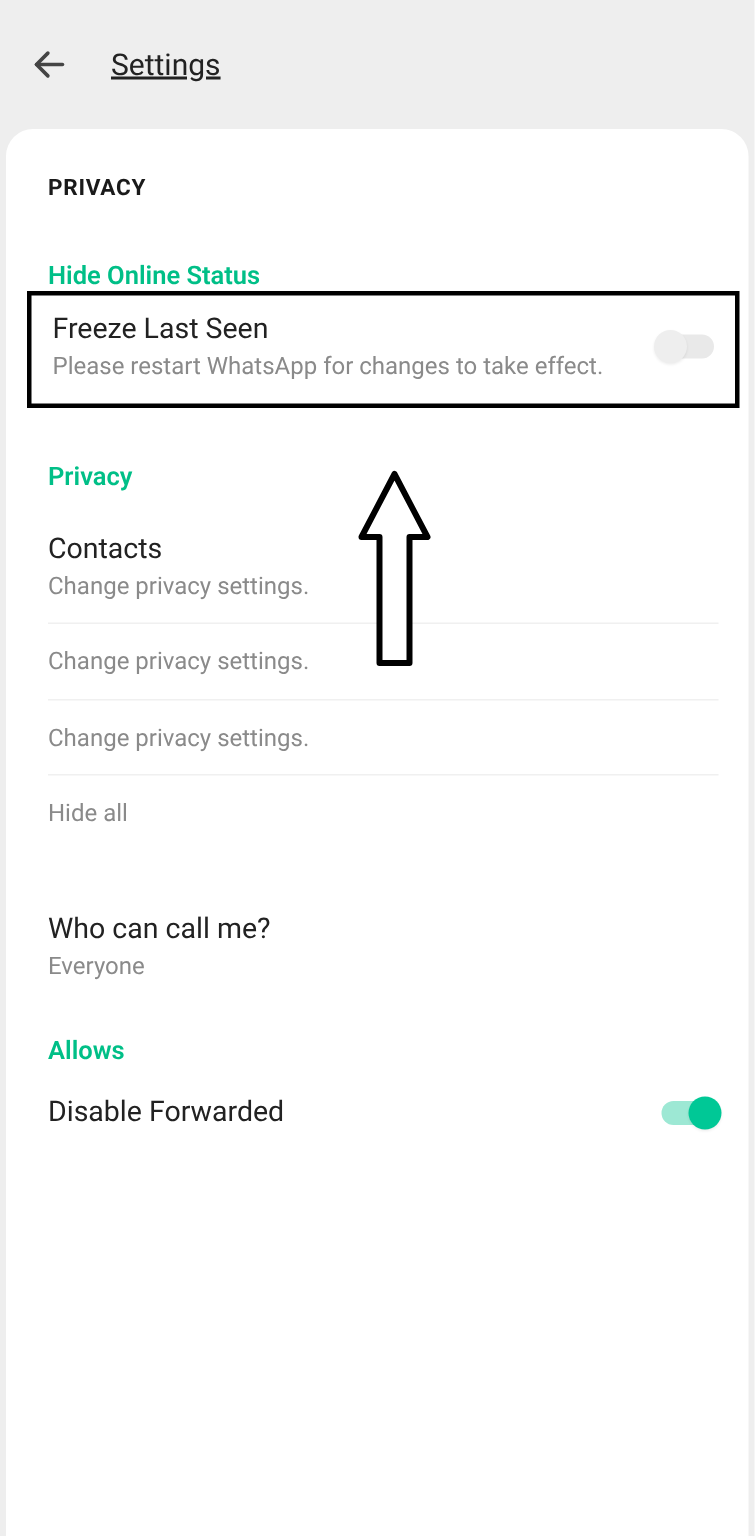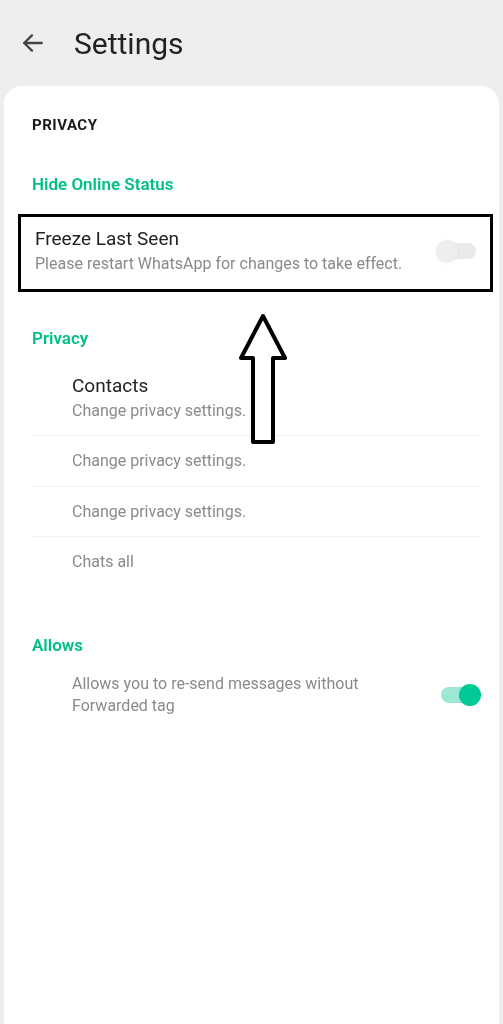--- a/index.html
+++ b/index.html
@@ -13,44 +13,45 @@
   }
   .topbar {
     height: 86px;
     display: flex;
     align-items: center;
     padding: 0 20px;
     gap: 28px;
   }
   .back-icon svg { display: block; }
   .topbar-title {
-    font-size: 30px;
+    font-size: 20px;
     font-weight: 400;
     color: #222;
+    text-decoration: underline;
   }
   .card {
     background: #fff;
     border-radius: 18px 18px 0 0;
     margin: 0 4px;
     padding: 30px 20px 0 28px;
     height: calc(1024px - 86px);
     overflow: hidden;
   }
   .page-heading {
     font-size: 15px;
     font-weight: 700;
     letter-spacing: 0.5px;
     color: #1a1a1a;
     margin-bottom: 40px;
   }
   .section-heading {
     font-size: 17px;
     font-weight: 600;
     color: #00bf87;
-    margin-bottom: 20px;
+    margin-bottom: 0;
   }
   .section-heading.tight { margin-bottom: 12px; }
   .highlight-box {
     border: 3px solid #000;
     padding: 10px 14px 14px 14px;
     margin: 0 -14px 36px -14px;
   }
   .row {
     display: flex;
     align-items: center;
@@ -61,21 +62,21 @@
   .item-title {
     font-size: 19px;
     color: #222;
     margin-bottom: 3px;
   }
   .item-sub {
     font-size: 16px;
     color: #8a8a8a;
     line-height: 1.35;
   }
-  .list-item { padding: 14px 0; margin-left: 40px; }
+  .list-item { padding: 14px 0; }
   .divider { border-top: 1px solid #f0f0f0; }
 
   
   .toggle {
     position: relative;
     width: 38px;
     height: 16px;
     border-radius: 10px;
     background: #e9e9e9;
     flex-shrink: 0;
@@ -148,34 +149,38 @@
     <div class="item-sub">Change privacy settings.</div>
   </div>
   <div class="divider"></div>
 
   <div class="list-item">
     <div class="item-sub">Change privacy settings.</div>
   </div>
   <div class="divider"></div>
 
   <div class="list-item">
-    <div class="item-sub">Chats all</div>
+    <div class="item-sub">Hide all</div>
   </div>
 
   <div style="height:26px"></div>
 
 
+  <div class="list-item">
+    <div class="item-title">Who can call me?</div>
+    <div class="item-sub">Everyone</div>
+  </div>
 
   <div style="height:22px"></div>
 
   <div class="section-heading tight">Allows</div>
 
   <div class="row list-item" style="padding-top:6px">
     <div class="row-text">
-      <div class="item-sub">Allows you to re-send messages without Forwarded tag</div>
+      <div class="item-title">Disable Forwarded</div>
     </div>
     <div class="toggle on">
         <div class="knob"></div>
       </div>
   </div>
 
 </div>
 
 <div class="overlay-arrow">
   <svg width="56" height="140" viewBox="0 0 56 140">

